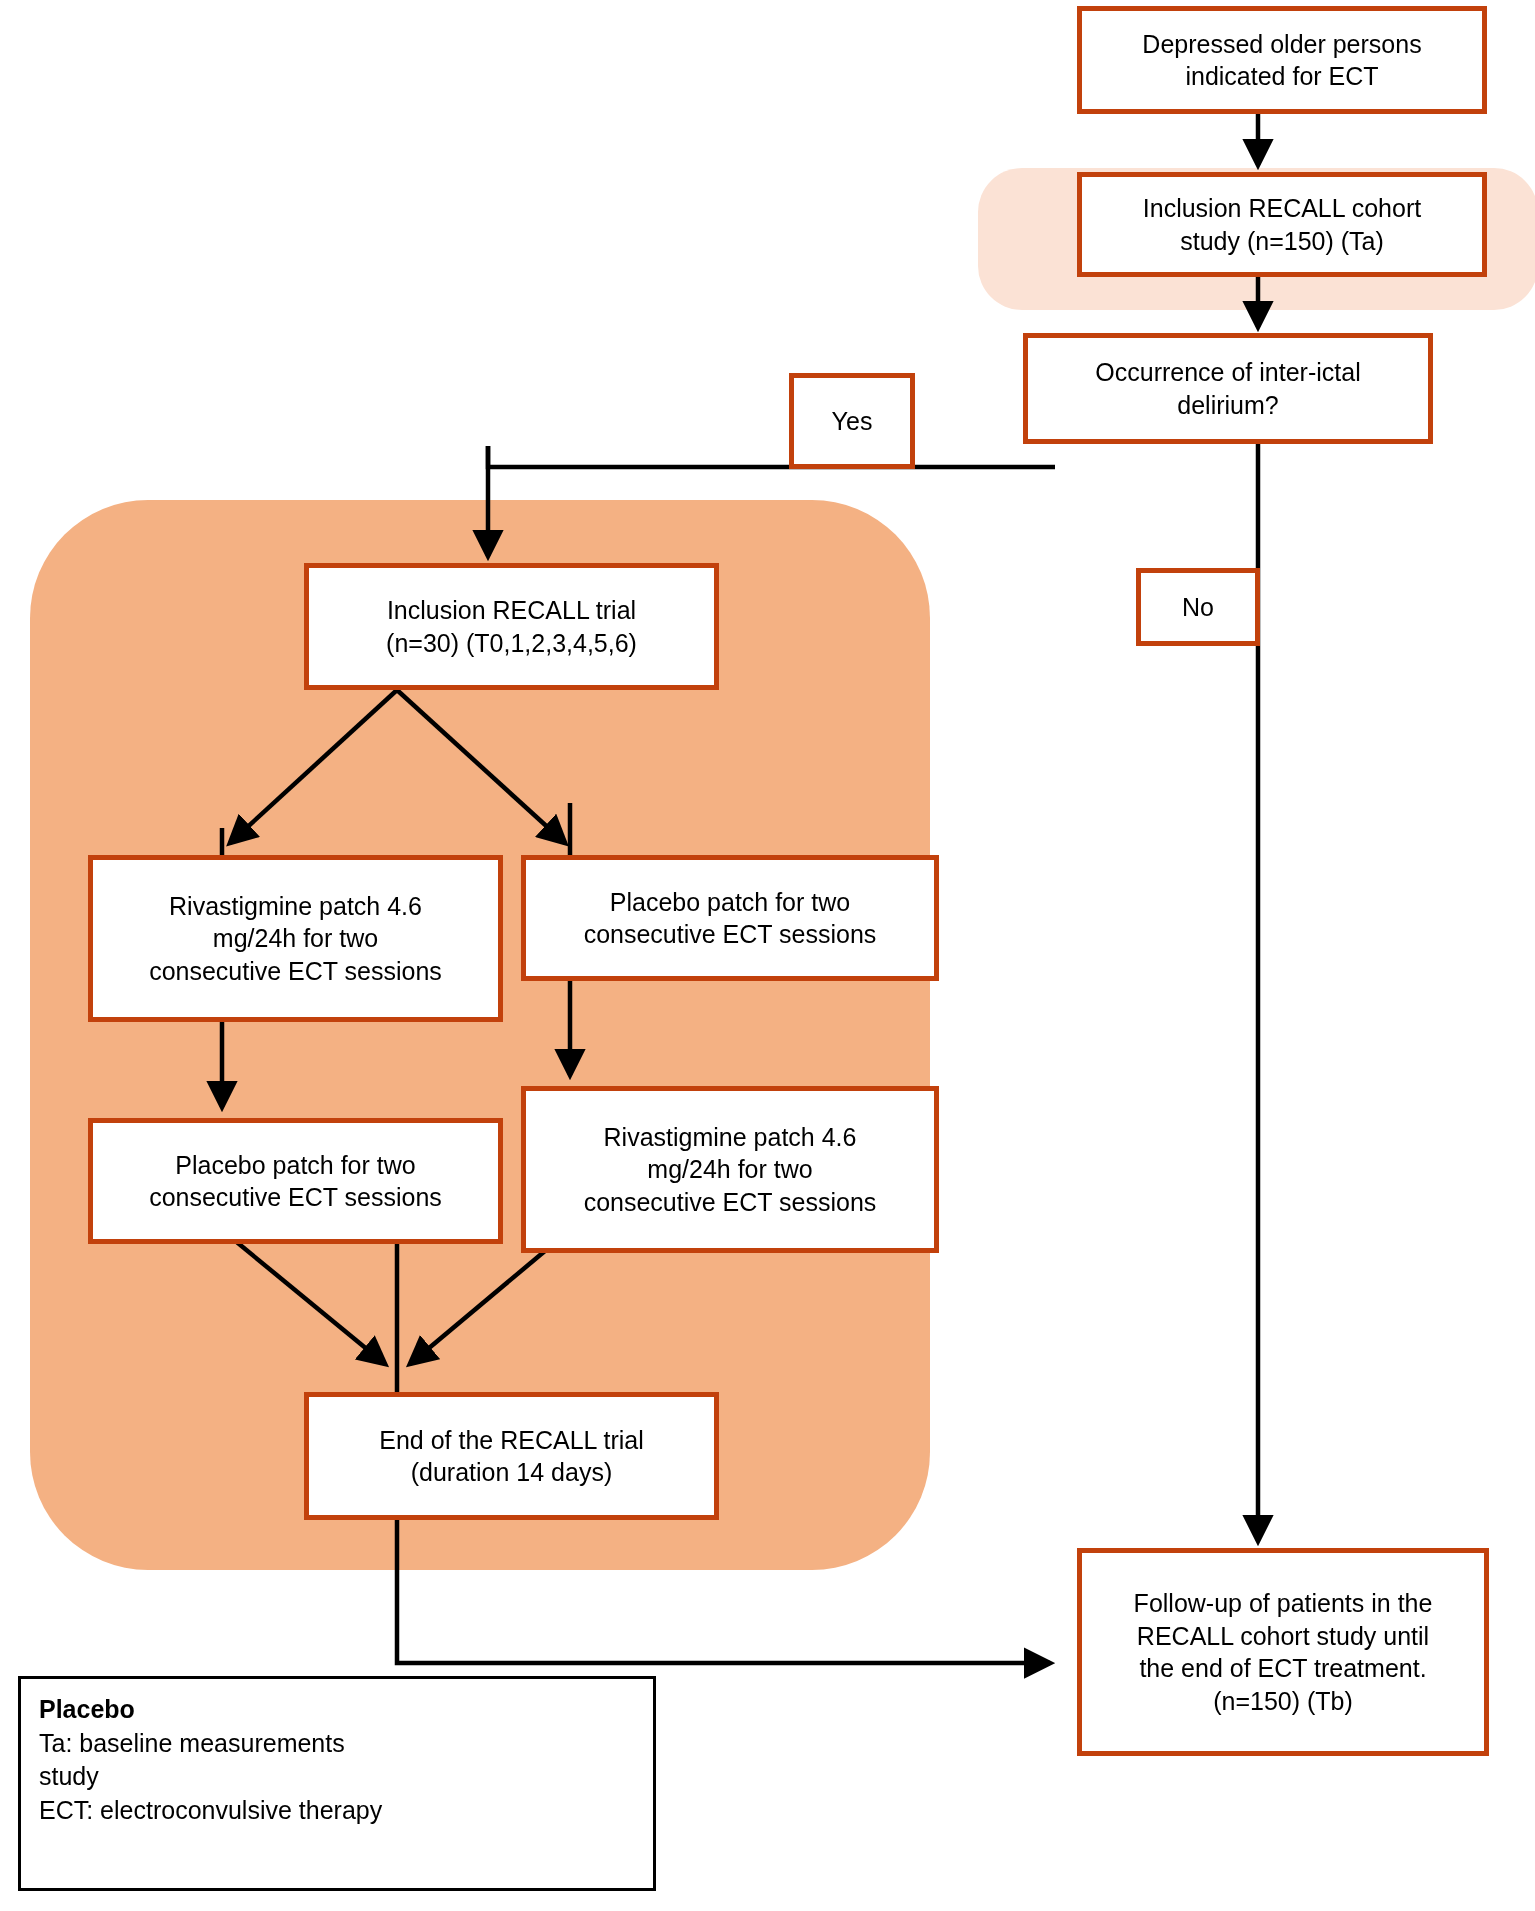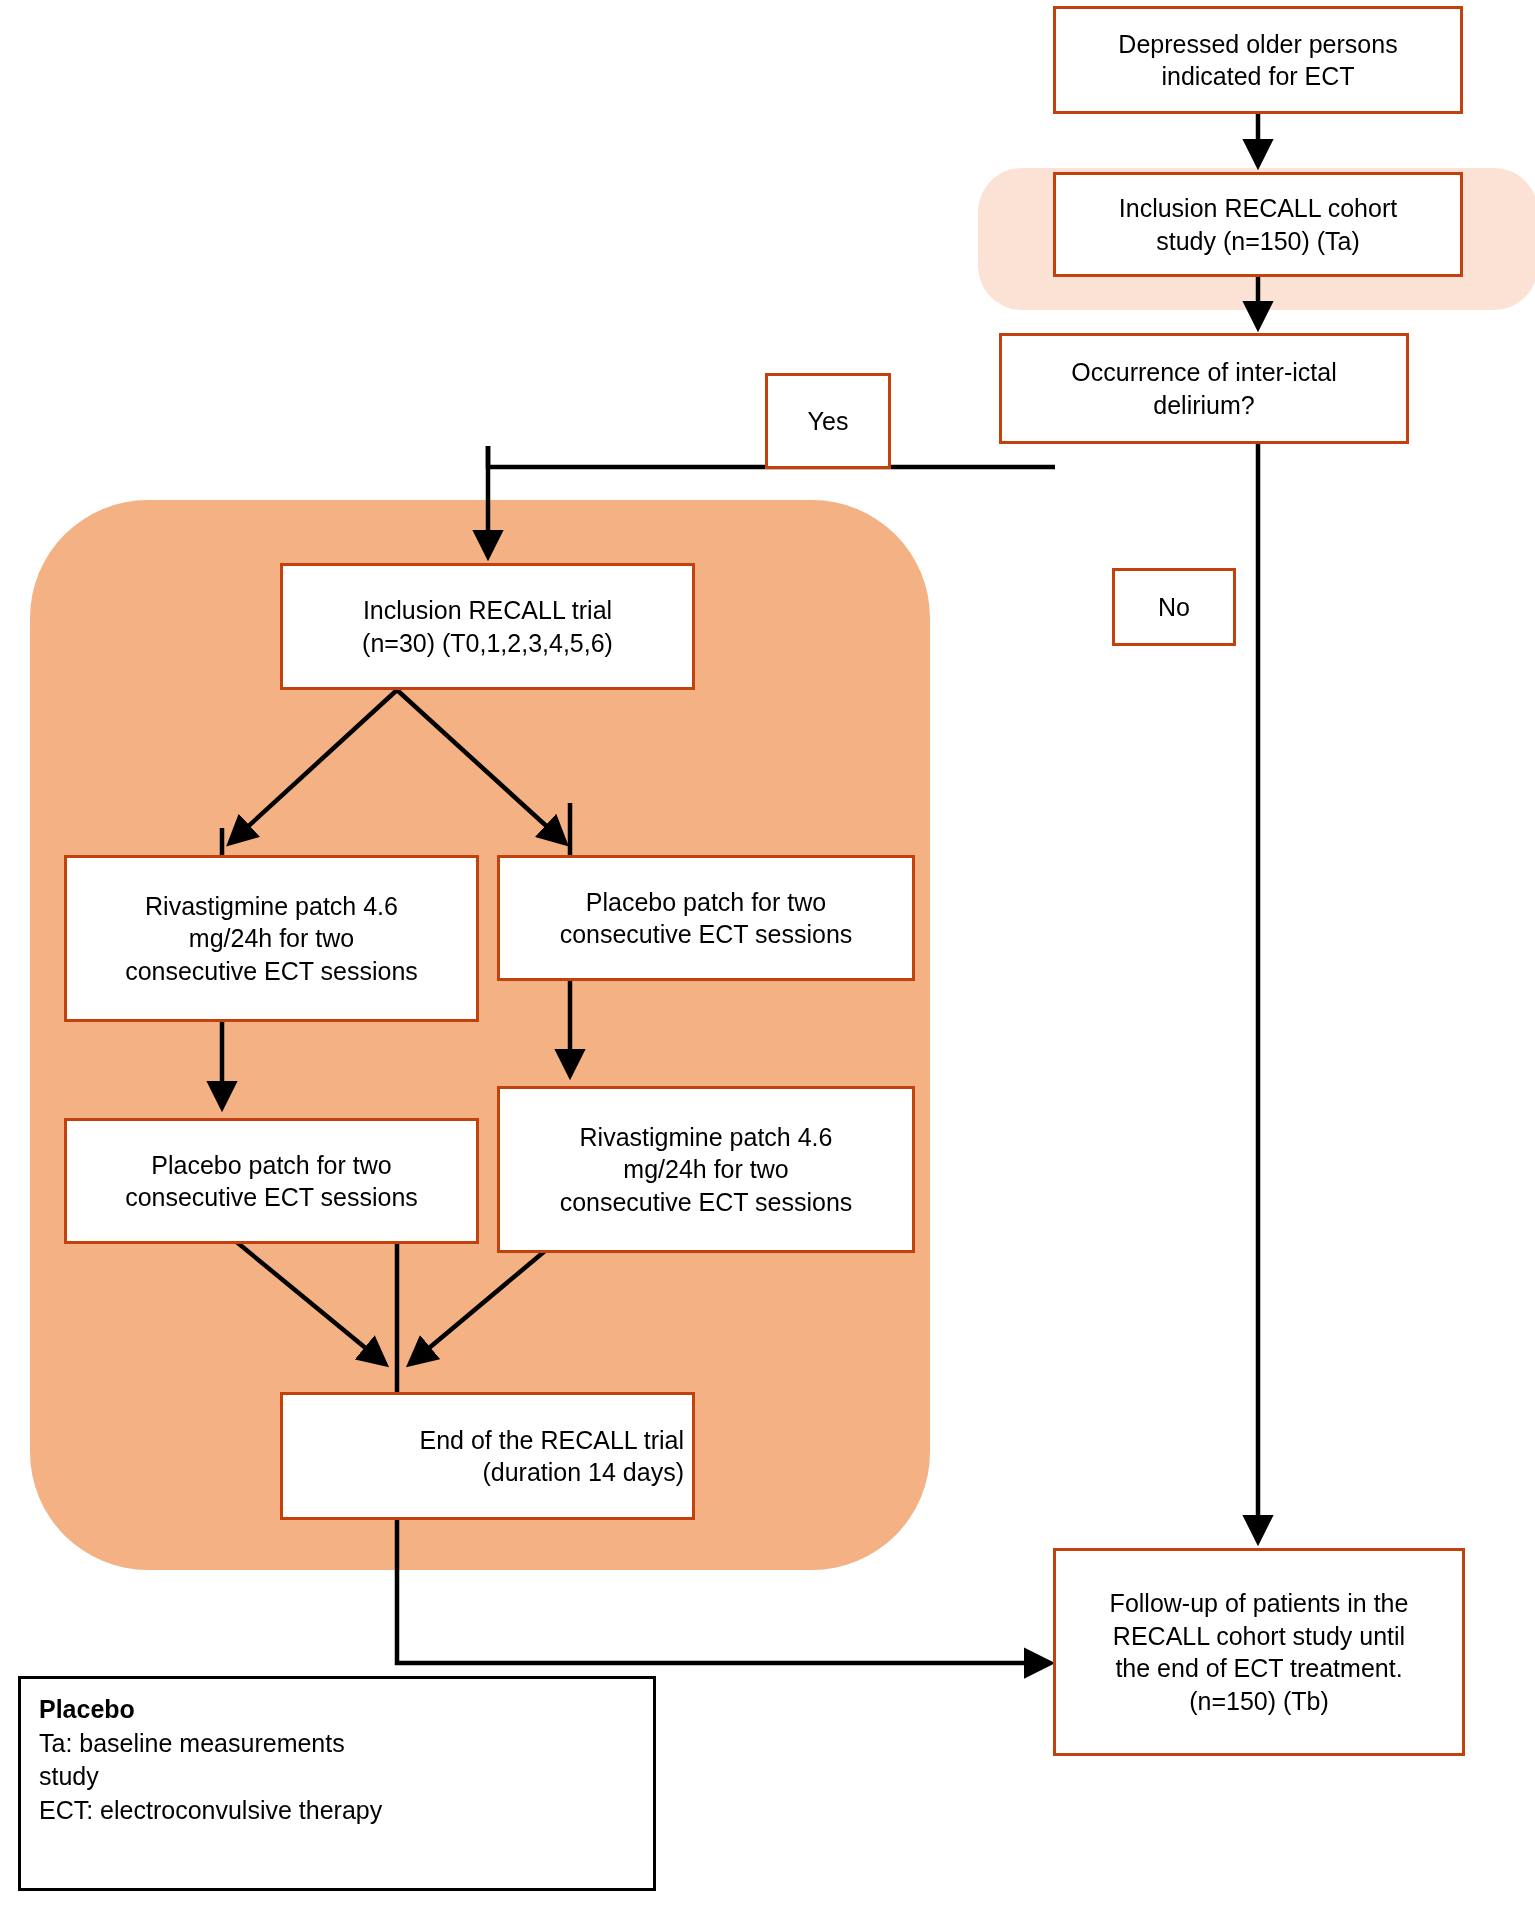--- a/index.html
+++ b/index.html
@@ -25,29 +25,30 @@
     height: 1911px;
     pointer-events: none;
   }
   .zone {
     position: absolute;
   }
   .node {
     position: absolute;
     box-sizing: border-box;
     background: #ffffff;
-    border: 3px solid #c2410c;
+    border: 5px solid #c2410c;
     display: flex;
     align-items: center;
     justify-content: center;
     text-align: center;
     font-size: 25px;
     line-height: 1.30;
     color: #000000;
-    padding: 4px 8px;
+    padding: 4px 16px;
+    margin-left: 24px;
   }
   .node.small {
     font-size: 25px;
   }
   .node .txt {
     width: 100%;
     white-space: pre-line;
   }
   .caption-box {
     position: absolute;
@@ -151,21 +152,21 @@
     <span class="txt">Placebo patch for two
 consecutive ECT sessions</span>
   </div>
 
   <div class="node" style="left:497px; top:1086px; width:418px; height:167px;">
     <span class="txt">Rivastigmine patch 4.6
 mg/24h for two
 consecutive ECT sessions</span>
   </div>
 
-  <div class="node" style="left:280px; top:1392px; width:415px; height:128px;text-align:right;">
+  <div class="node" style="left:280px; top:1392px; width:415px; height:128px;">
     <span class="txt">End of the RECALL trial
 (duration 14 days)</span>
   </div>
 
   <div class="node" style="left:1053px; top:1548px; width:412px; height:208px;text-align:center;">
     <span class="txt">Follow-up of patients in the
 RECALL cohort study until
 the end of ECT treatment.
 (n=150) (Tb)</span>
   </div>

